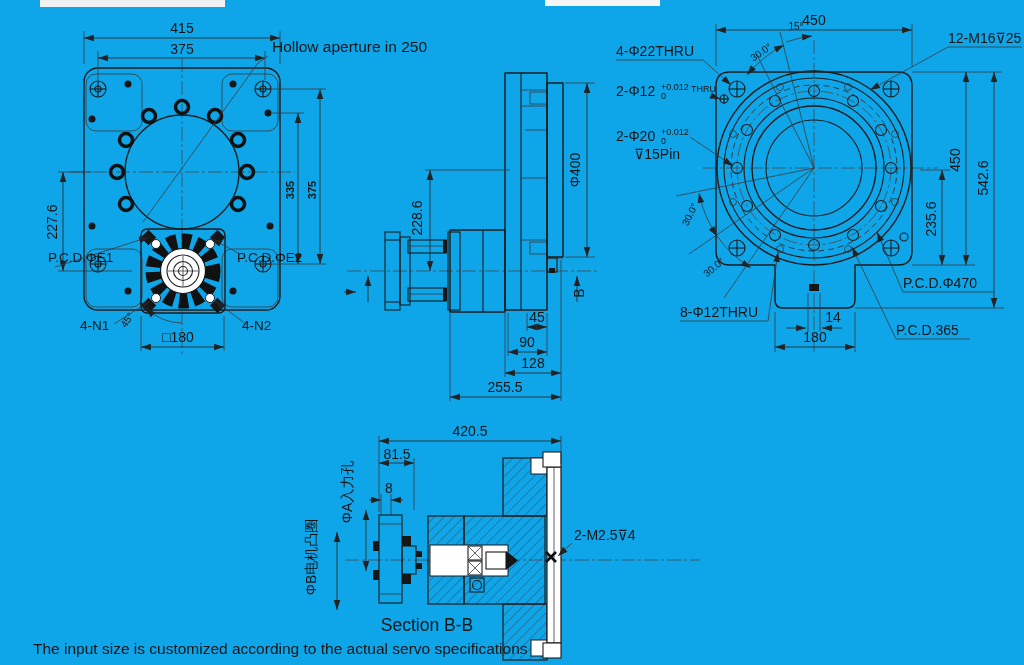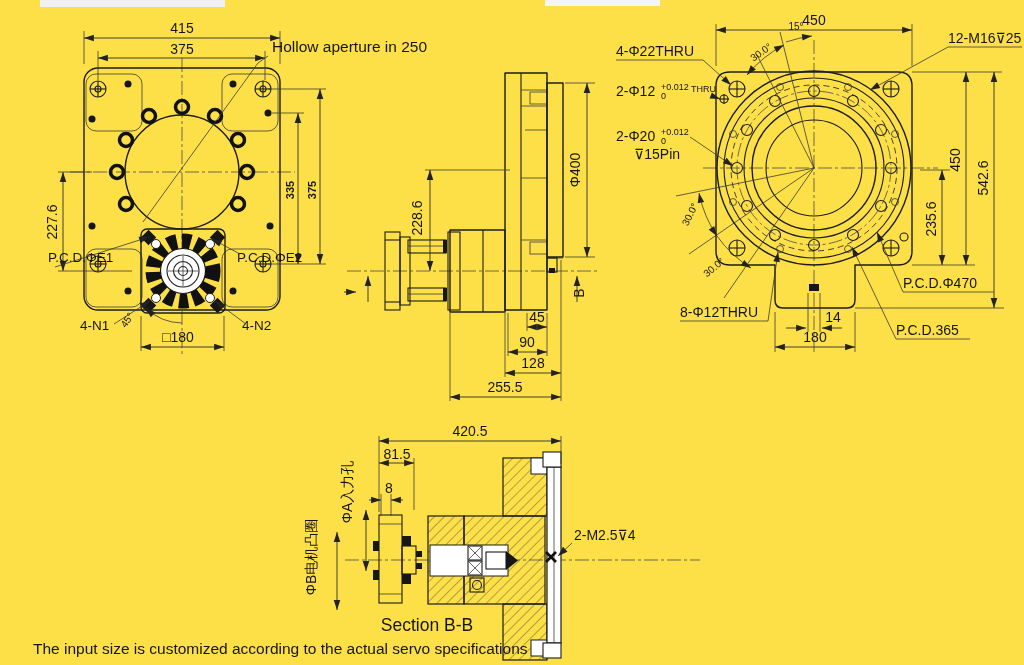--- a/index.html
+++ b/index.html
@@ -1,16 +1,16 @@
 <!DOCTYPE html>
 <html><head>
 <meta charset="utf-8">
 <style>
   html,body{margin:0;padding:0;background:#ffffff;}
-  .page{position:relative;width:1024px;height:665px;background:#fde047;overflow:hidden;
+  .page{position:relative;width:1024px;height:665px;background:#0ea5e9;overflow:hidden;
         font-family:"Liberation Sans",sans-serif;}
   svg{position:absolute;left:0;top:0;}
   .ln{stroke:#1c1c1c;stroke-width:1.4;fill:none;stroke-linejoin:round;}
   .md{stroke:#1c1c1c;stroke-width:1.1;fill:none;}
   .thin{stroke:#3a3a3a;stroke-width:0.8;fill:none;}
   .dim{stroke:#2e2e2e;stroke-width:0.9;fill:none;}
   .cl{stroke:#4a4a4a;stroke-width:0.8;fill:none;stroke-dasharray:14 3 3 3;}
   .dash{stroke:#2e2e2e;stroke-width:0.9;fill:none;stroke-dasharray:6 4;}
   .blk{fill:#161616;stroke:none;}
   .wht{fill:#ffffff;}

